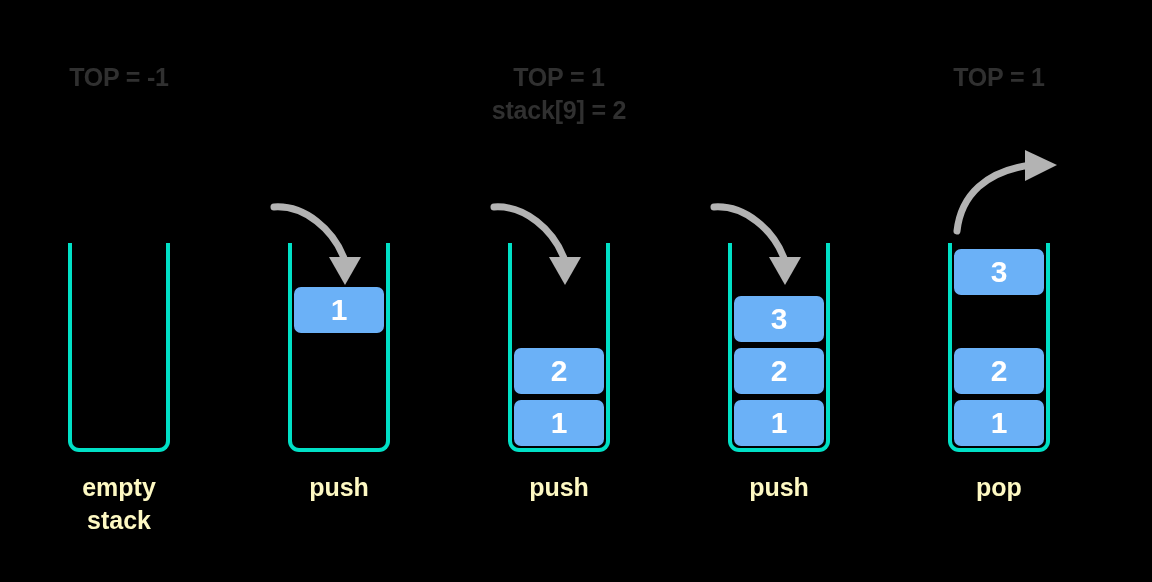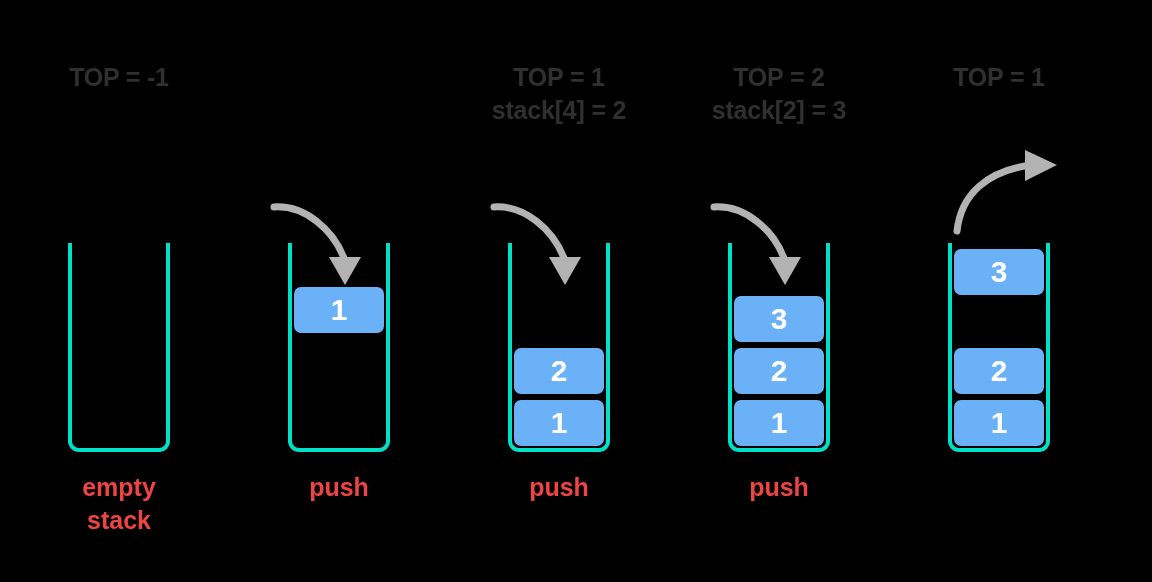--- a/index.html
+++ b/index.html
@@ -88,21 +88,21 @@
     pointer-events: none;
   }
 
   
   .cap {
     position: absolute;
     top: 462px;
     left: 0;
     width: 210px;
     text-align: center;
-    color: #ef4444;
+    color: #fef9c3;
     font-size: 25px;
     font-weight: bold;
     line-height: 33px;
     white-space: nowrap;
   }
   .cap .l2 { display: block; }
 </style>
 </head>
 <body>
 
@@ -135,44 +135,40 @@
 
     <div class="cap">
       <span>push</span>
       <span class="l2"></span>
     </div>
   </div>
 
   <div class="column" style="left:454px;">
     <div class="head">
       <span>TOP = 1</span>
-      <span class="l2">stack[4] = 2</span>
+      <span class="l2">stack[9] = 2</span>
     </div>
 
     <svg class="arrow" viewBox="0 0 210 582">
       <path d="M40 198 C 70 196, 100 220, 111 252" fill="none" stroke="#b3b3b3" stroke-width="7" stroke-linecap="round"></path>
       <path d="M95 248 L 127 248 L 111 276 Z" fill="#b3b3b3"></path>
     </svg>
 
     <div class="vessel"></div>
 
     <div class="box" style="top:339px;">2</div>
     <div class="box" style="top:391px;">1</div>
 
     <div class="cap">
       <span>push</span>
       <span class="l2"></span>
     </div>
   </div>
 
   <div class="column" style="left:674px;">
-    <div class="head">
-      <span>TOP = 2</span>
-      <span class="l2">stack[2] = 3</span>
-    </div>
 
     <svg class="arrow" viewBox="0 0 210 582">
       <path d="M40 198 C 70 196, 100 220, 111 252" fill="none" stroke="#b3b3b3" stroke-width="7" stroke-linecap="round"></path>
       <path d="M95 248 L 127 248 L 111 276 Z" fill="#b3b3b3"></path>
     </svg>
 
     <div class="vessel"></div>
 
     <div class="box" style="top:287px;">3</div>
     <div class="box" style="top:339px;">2</div>
@@ -193,15 +189,19 @@
       <path d="M63 222 C 67 186, 92 162, 137 156" fill="none" stroke="#b3b3b3" stroke-width="7" stroke-linecap="round"></path>
       <path d="M131 141 L 131 172 L 163 156 Z" fill="#b3b3b3"></path>
     </svg>
 
     <div class="vessel"></div>
 
     <div class="box" style="top:240px;">3</div>
     <div class="box" style="top:339px;">2</div>
     <div class="box" style="top:391px;">1</div>
 
+    <div class="cap">
+      <span>pop</span>
+      <span class="l2"></span>
+    </div>
   </div>
 
 </div>
 
 </body></html>

